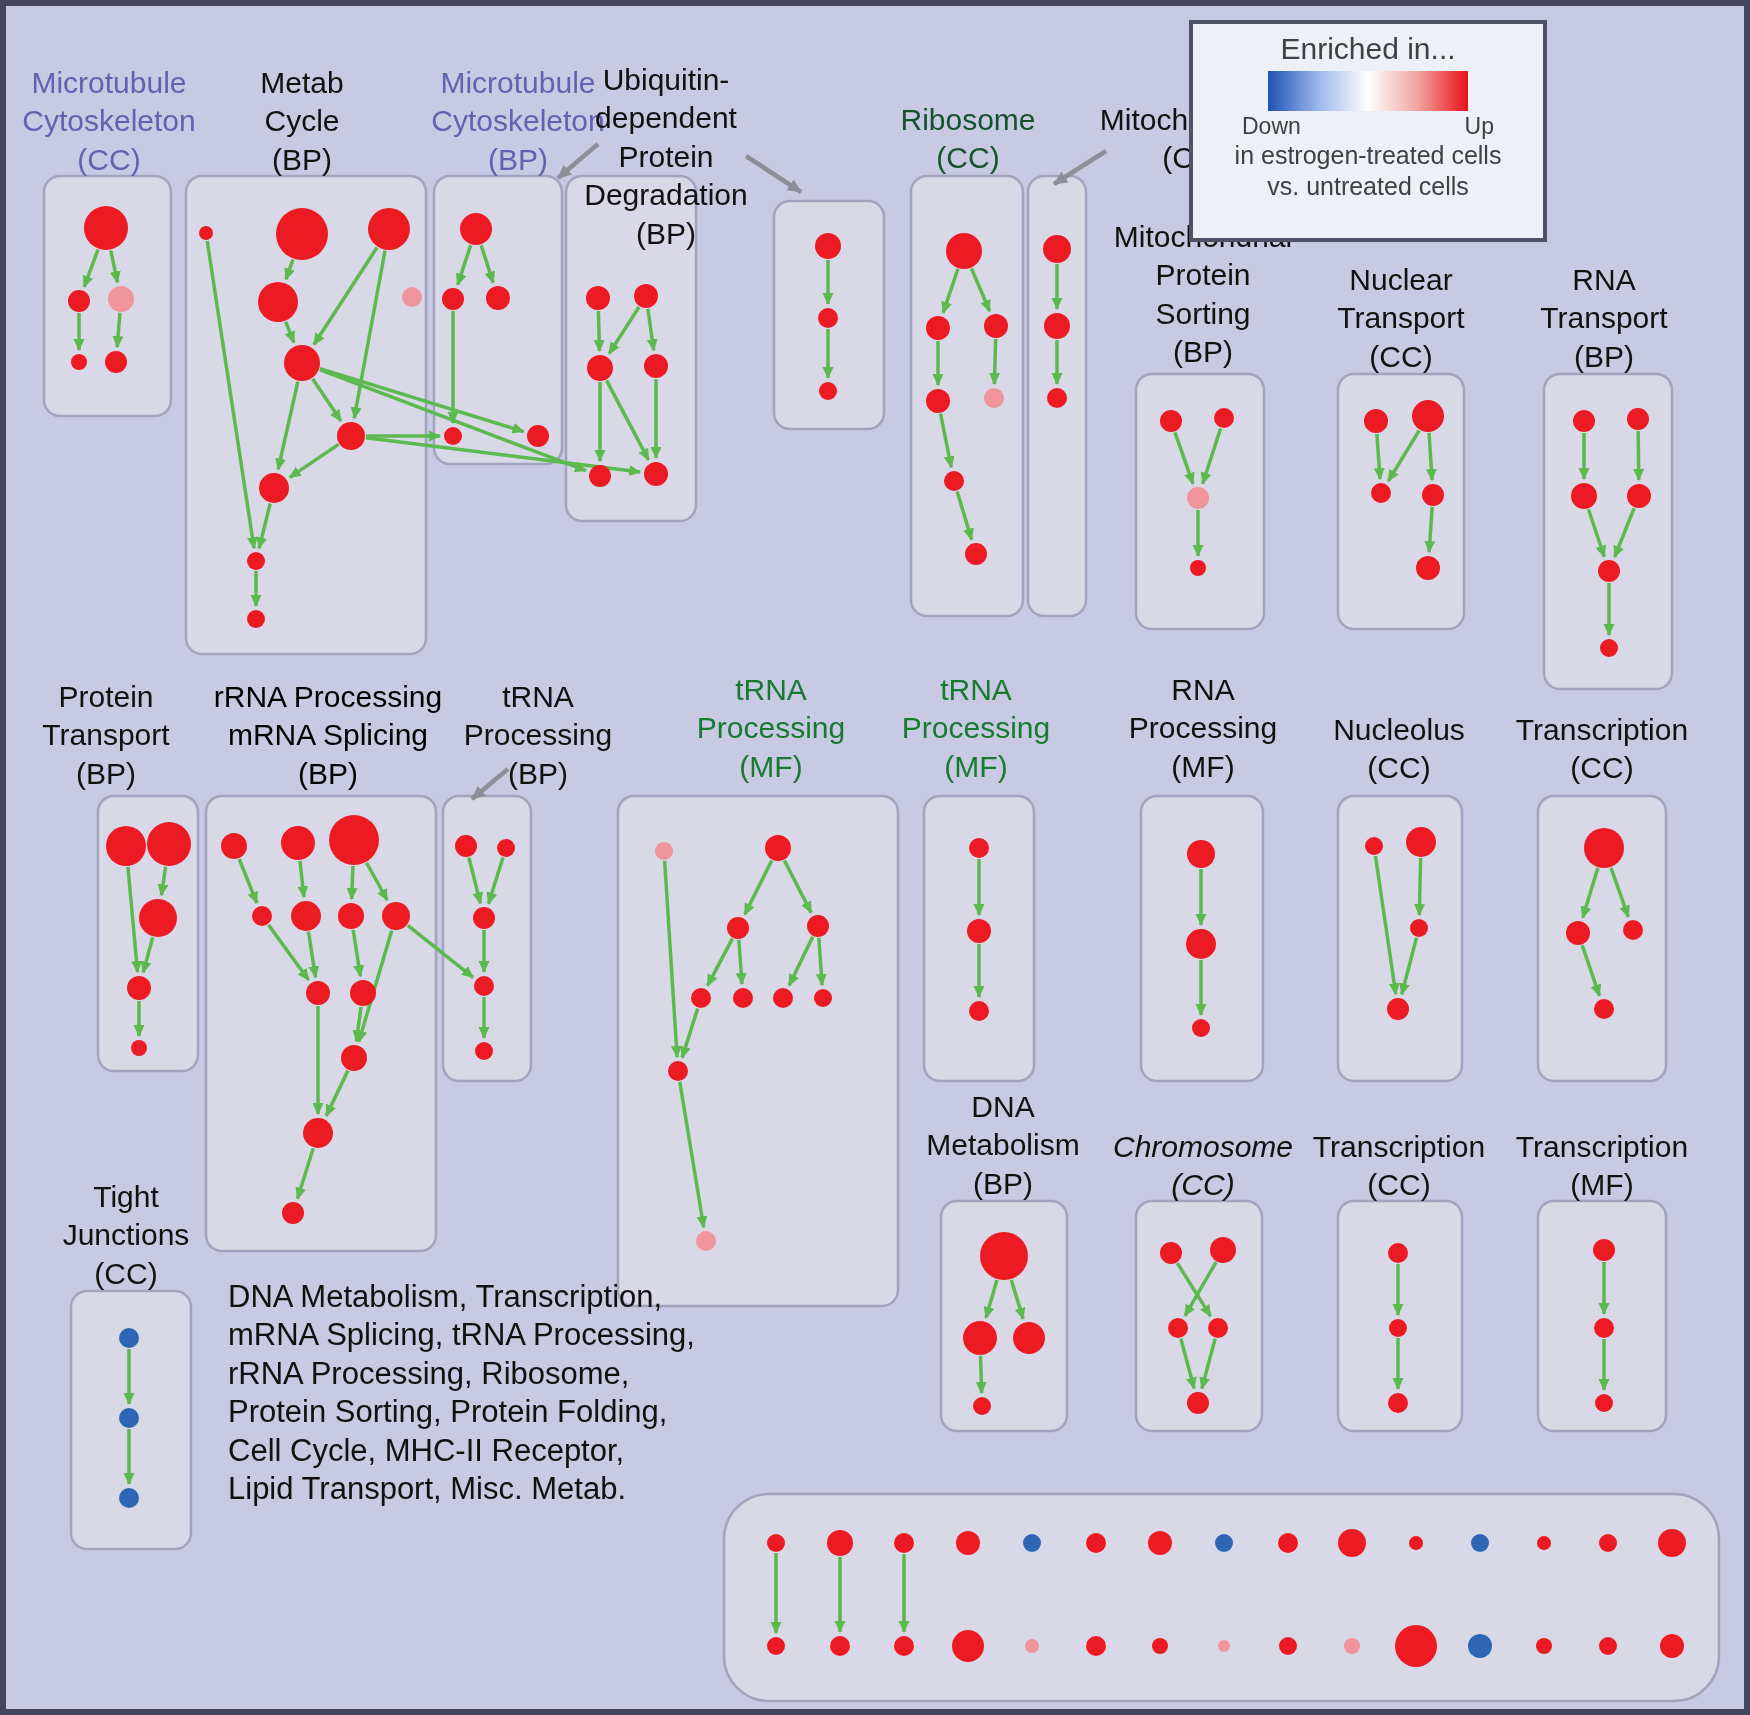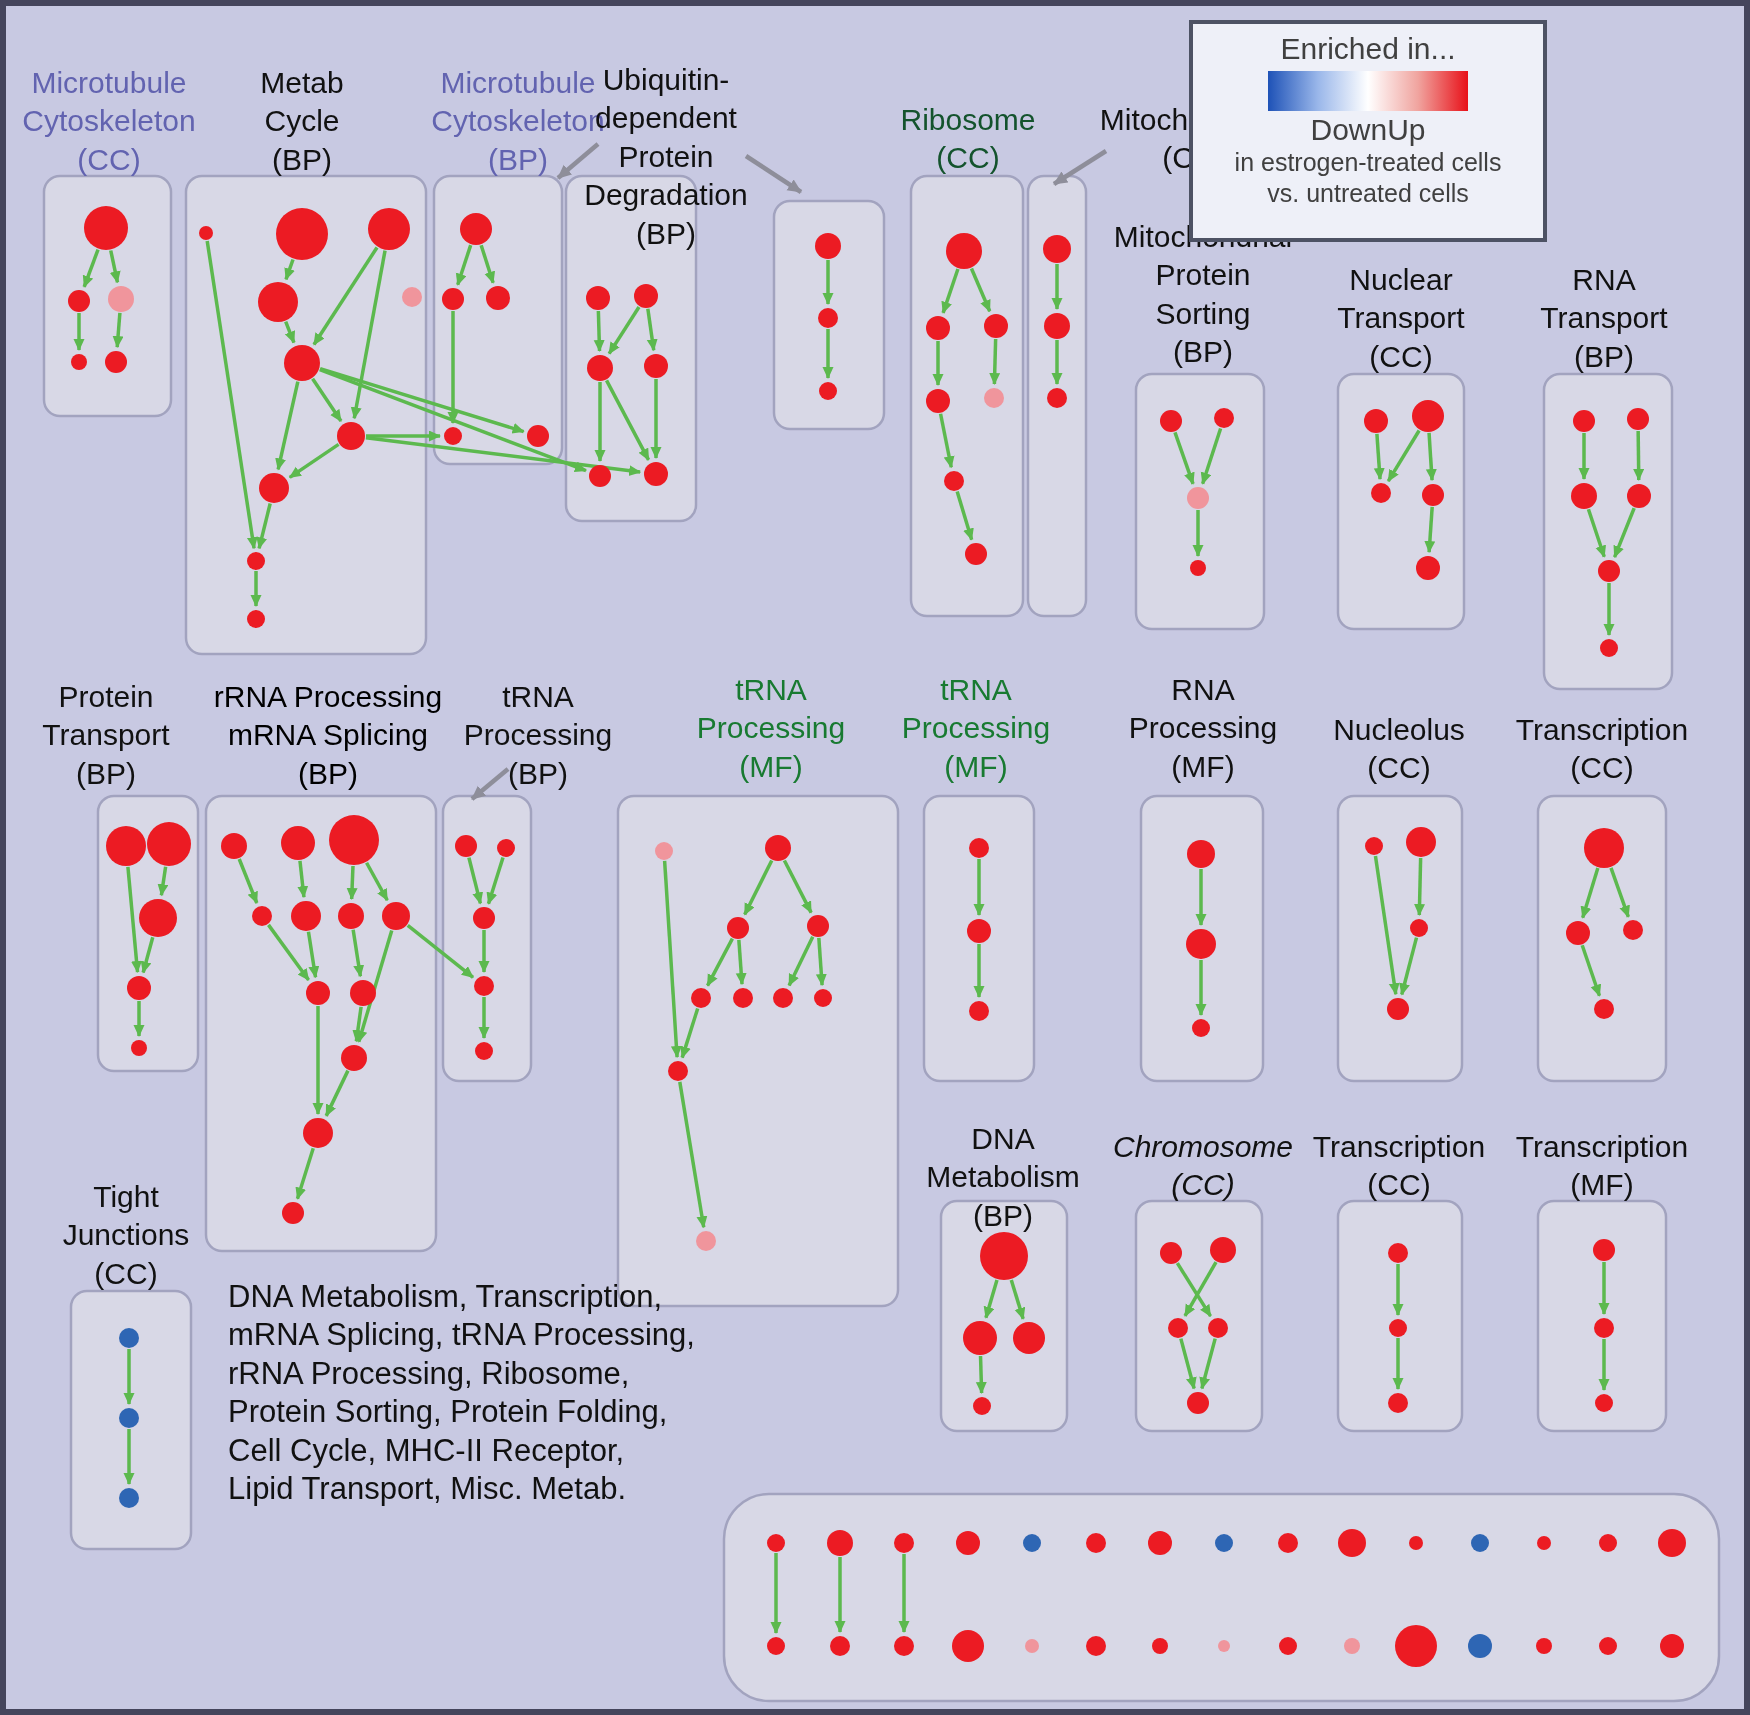--- a/index.html
+++ b/index.html
@@ -29,22 +29,22 @@
     width: 358px; height: 222px;
     background: #eef0f8;
     border: 4px solid #4d5264;
     text-align: center;
     color: #404040;
   }
   .legend-title { font-size: 30px; margin-top: 8px; }
   .legend-bar { width: 200px; height: 40px; margin: 5px auto 0; }
   .legend-updown {
     width: 252px; margin: 2px auto 0;
-    display: flex; justify-content: center;
-    font-size: 30px;
+    display: flex; justify-content: space-between;
+    font-size: 23px;
   }
   .legend-sub { font-size: 25px; line-height: 1.22; }
   .misc-text {
     position: absolute;
     left: 222px; top: 1272px;
     font-size: 31px; line-height: 1.24;
     white-space: pre-line;
     color: #111111;
     text-align: left;
   }
@@ -396,21 +396,21 @@
       <div class="cluster-label" style="left: 970px; top: 665px; color: rgb(24, 122, 49);">tRNA
 Processing
 (MF)</div>
       <div class="cluster-label" style="left: 1197px; top: 665px; color: rgb(17, 17, 17);">RNA
 Processing
 (MF)</div>
       <div class="cluster-label" style="left: 1393px; top: 705px; color: rgb(17, 17, 17);">Nucleolus
 (CC)</div>
       <div class="cluster-label" style="left: 1596px; top: 705px; color: rgb(17, 17, 17);">Transcription
 (CC)</div>
-      <div class="cluster-label" style="left: 997px; top: 1082px; color: rgb(17, 17, 17); margin-top: 32px;">DNA
+      <div class="cluster-label" style="left: 997px; top: 1082px; color: rgb(17, 17, 17);">DNA
 Metabolism
 (BP)</div>
       <div class="cluster-label" style="left: 1197px; top: 1122px; color: rgb(17, 17, 17); font-style: italic;">Chromosome
 (CC)</div>
       <div class="cluster-label" style="left: 1393px; top: 1122px; color: rgb(17, 17, 17);">Transcription
 (CC)</div>
       <div class="cluster-label" style="left: 1596px; top: 1122px; color: rgb(17, 17, 17);">Transcription
 (MF)</div>
       <div class="cluster-label" style="left: 120px; top: 1172px; color: rgb(17, 17, 17);">Tight
 Junctions

